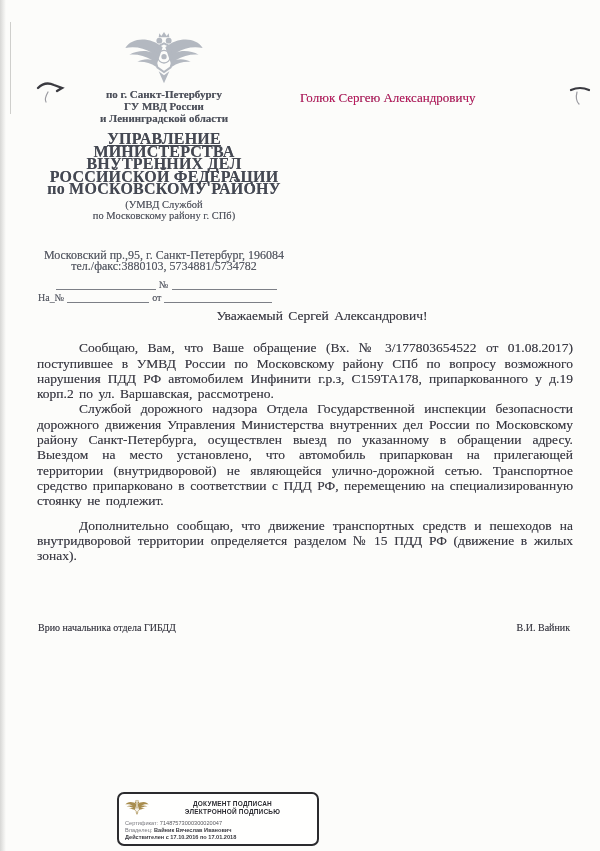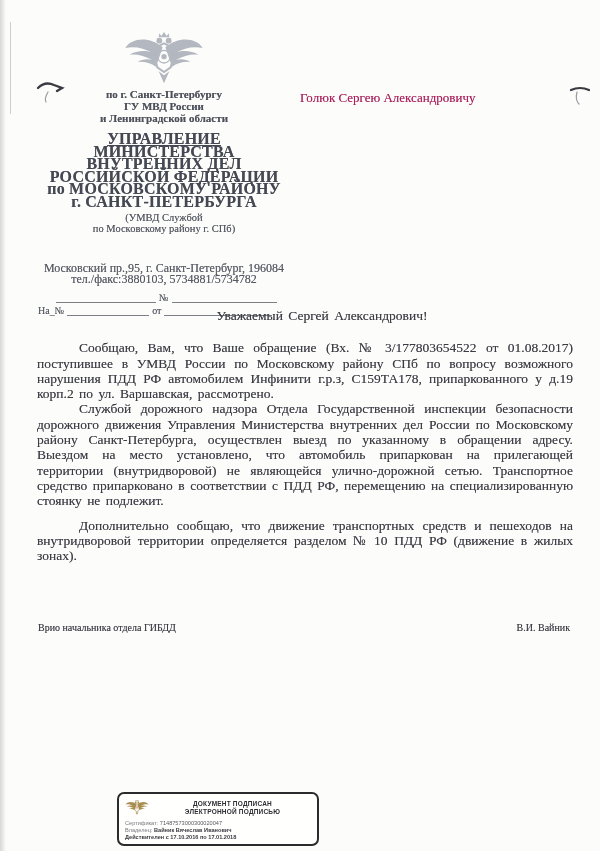--- a/index.html
+++ b/index.html
@@ -99,21 +99,20 @@
     <div class="org-top">
       <div>по г. Санкт-Петербургу</div>
       <div>ГУ МВД России</div>
       <div>и Ленинградской области</div>
     </div>
     <div class="org-main">
       <div class="u">УПРАВЛЕНИЕ</div>
       <div>МИНИСТЕРСТВА ВНУТРЕННИХ ДЕЛ</div>
       <div>РОССИЙСКОЙ ФЕДЕРАЦИИ</div>
       <div>по МОСКОВСКОМУ РАЙОНУ</div>
-      <div>г. САНКТ-ПЕТЕРБУРГА</div>
     </div>
     <div class="org-sub">
       <div>(УМВД Службой</div>
       <div>по Московскому району г. СПб)</div>
     </div>
     <div class="org-addr">
       <div>Московский пр.,95, г. Санкт-Петербург, 196084</div>
       <div>тел./факс:3880103, 5734881/5734782</div>
     </div>
     <div class="ref">
@@ -130,21 +129,21 @@
       </div>
     </div>
   </div>
 
   <div class="recipient txt">Голюк Сергею Александровичу</div>
 
   <div class="docbody txt">
     <p class="salutation">Уважаемый Сергей Александрович!</p>
     <p class="para">Сообщаю, Вам, что Ваше обращение (Вх. № 3/177803654522 от 01.08.2017) поступившее в УМВД России по Московскому району СПб по вопросу возможного нарушения ПДД РФ автомобилем Инфинити г.р.з, С159ТА178, припаркованного у д.19 корп.2 по ул. Варшавская, рассмотрено.</p>
     <p class="para">Службой дорожного надзора Отдела Государственной инспекции безопасности дорожного движения Управления Министерства внутренних дел России по Московскому району Санкт-Петербурга, осуществлен выезд по указанному в обращении адресу. Выездом на место установлено, что автомобиль припаркован на прилегающей территории (внутридворовой) не являющейся улично-дорожной сетью. Транспортное средство припарковано в соответствии с ПДД РФ, перемещению на специализированную стоянку не подлежит.</p>
-    <p class="para gap">Дополнительно сообщаю, что движение транспортных средств и пешеходов на внутридворовой территории определяется разделом № 10 ПДД РФ (движение в жилых зонах).</p>
+    <p class="para gap">Дополнительно сообщаю, что движение транспортных средств и пешеходов на внутридворовой территории определяется разделом № 15 ПДД РФ (движение в жилых зонах).</p>
   </div>
 
   <div class="sig-row txt">
     <span>Врио начальника отдела ГИБДД</span>
     <span>В.И. Вайник</span>
   </div>
 
   <div class="stamp">
     <div class="stamp-head">
       <svg class="emblem-small">

